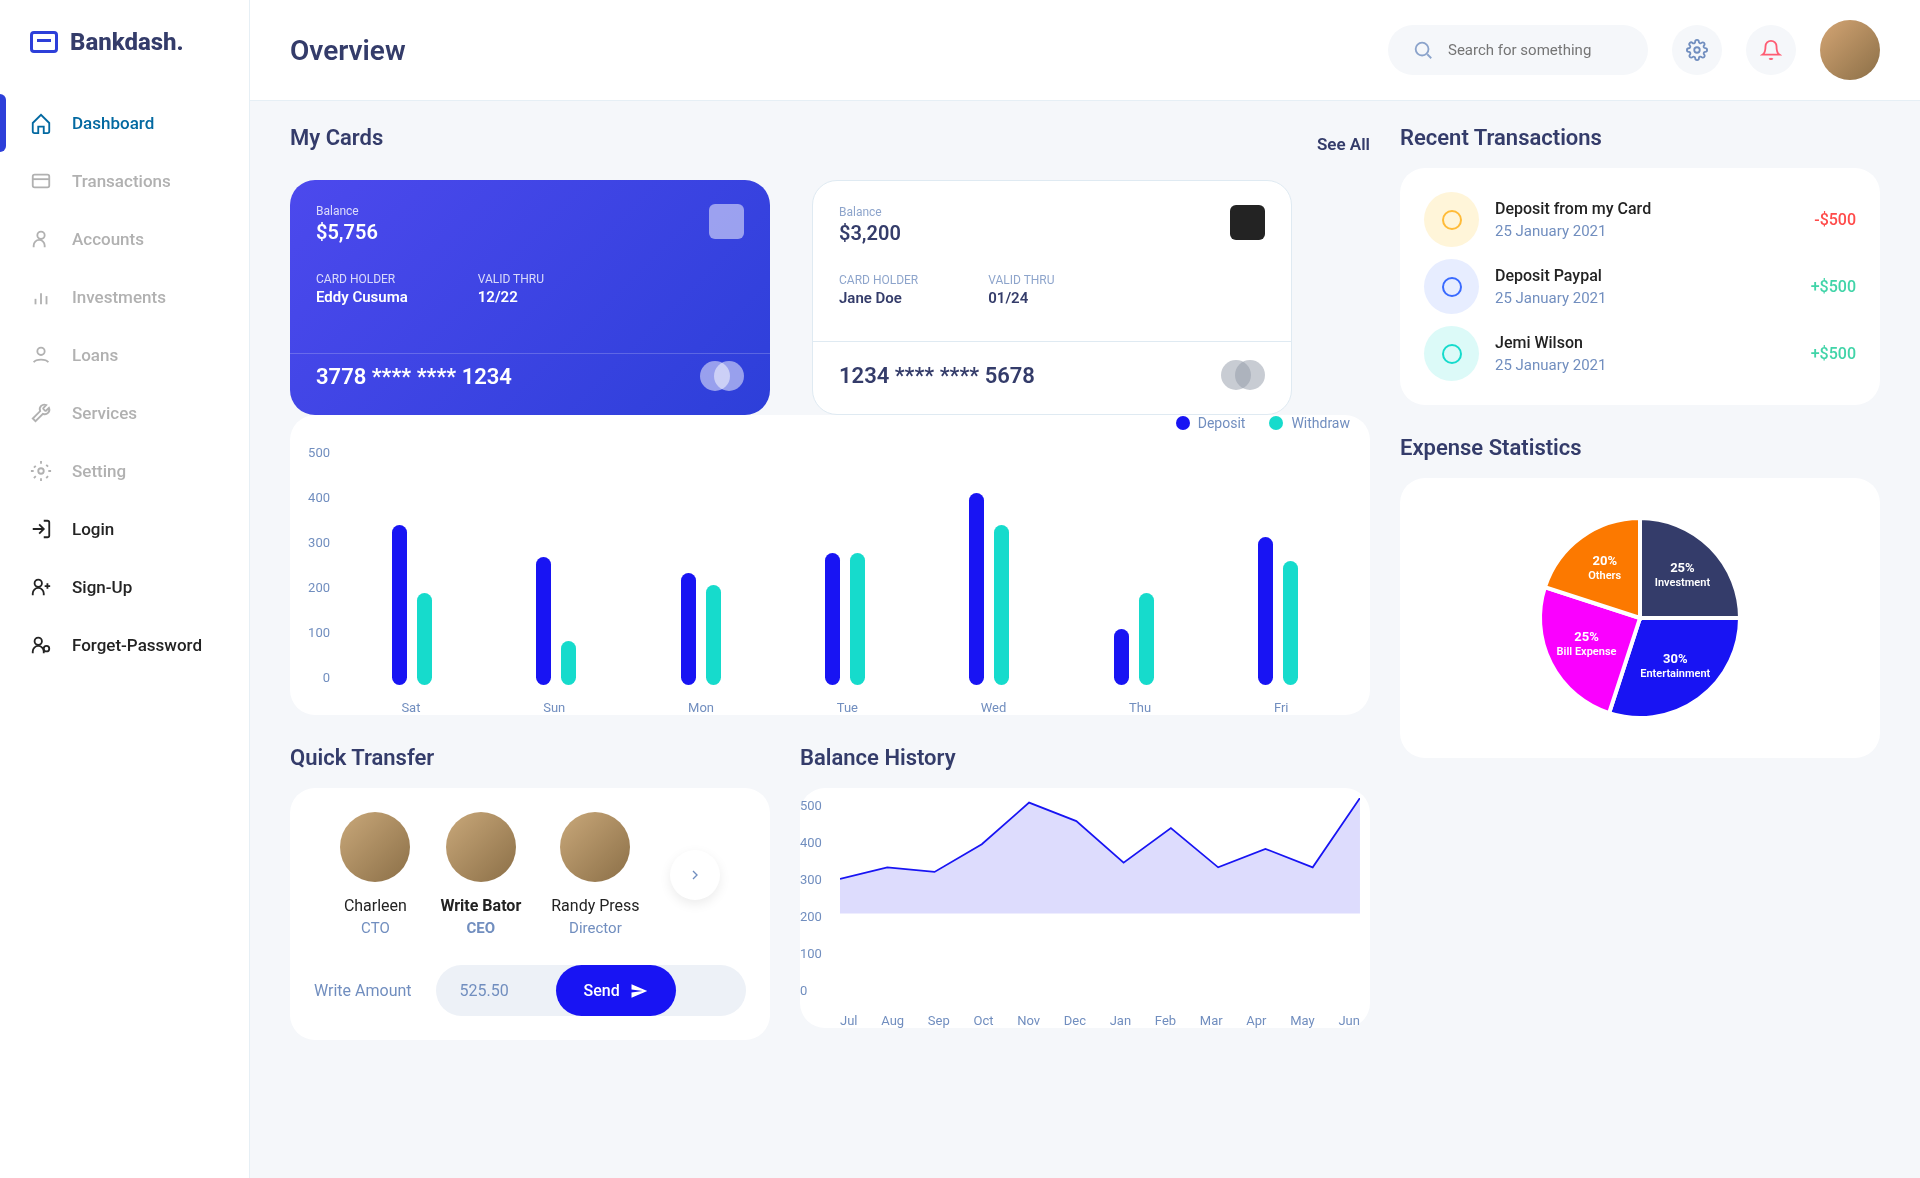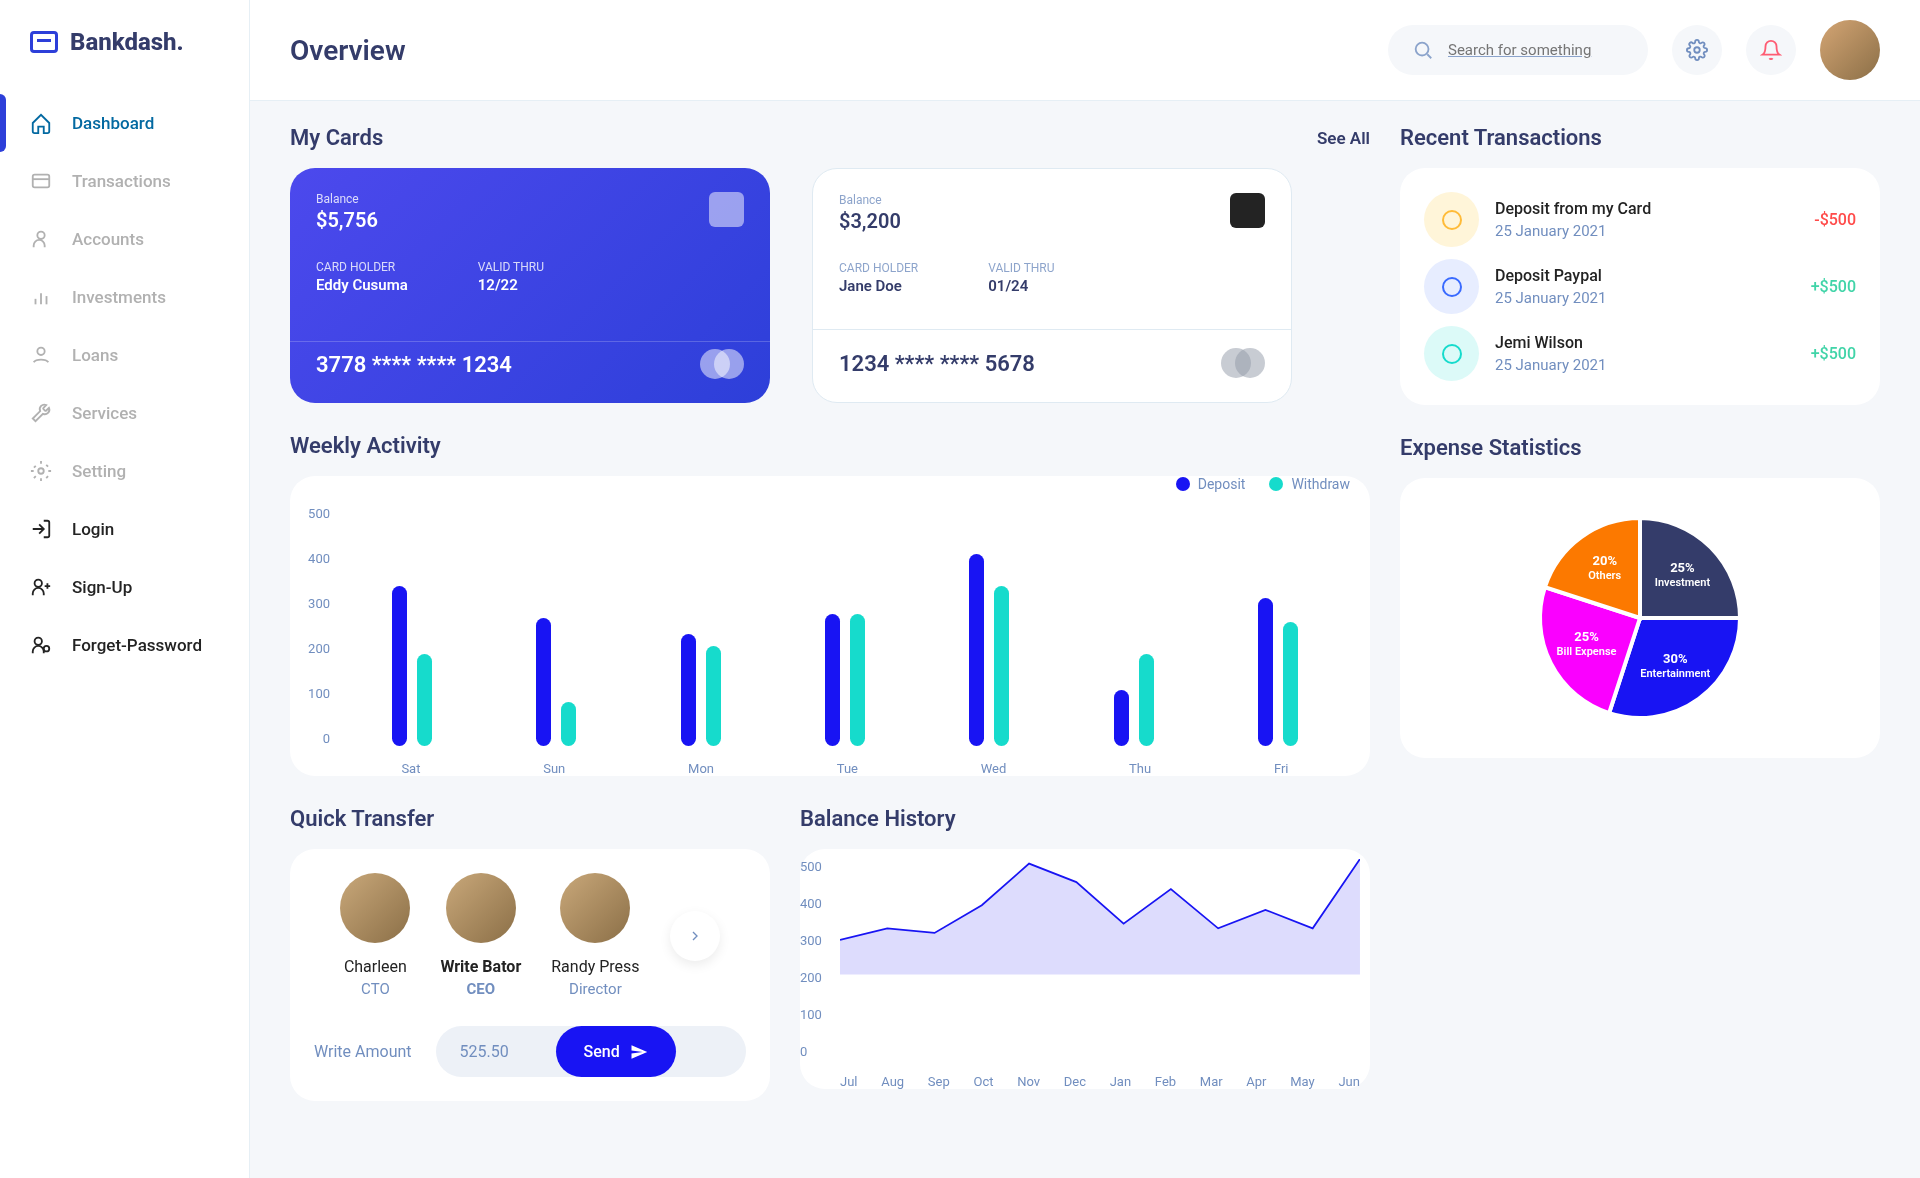--- a/index.html
+++ b/index.html
@@ -16,21 +16,21 @@
 .nav-item.active::before { content: ''; position: absolute; left: 0; top: 0; bottom: 0; width: 6px; background: #2d3fd9; border-radius: 0 6px 6px 0; }
 .nav-item.dark { color: #232323; }
 .nav-icon { width: 22px; height: 22px; flex-shrink: 0; }
 .nav-label { font-size: 17px; font-weight: 500; }
 
 .main { flex: 1; display: flex; flex-direction: column; }
 .header { display: flex; align-items: center; padding: 20px 40px; background: #fff; border-bottom: 1px solid #e6eff5; }
 .page-title { font-size: 28px; font-weight: 600; color: #343c6a; }
 .header-right { margin-left: auto; display: flex; align-items: center; gap: 24px; }
 .search-box { display: flex; align-items: center; background: #f5f7fa; border-radius: 40px; padding: 14px 24px; width: 260px; gap: 14px; }
-.search-box input { border: none; background: transparent; outline: none; font-size: 15px; color: #8ba3cb; width: 100%; text-decoration: underline; }
+.search-box input { border: none; background: transparent; outline: none; font-size: 15px; color: #8ba3cb; width: 100%; }
 .icon-btn { width: 50px; height: 50px; border-radius: 50%; background: #f5f7fa; display: flex; align-items: center; justify-content: center; cursor: pointer; }
 .avatar-lg { width: 60px; height: 60px; border-radius: 50%; background: linear-gradient(135deg,#d4a574,#8b6f47); }
 
 .content { padding: 24px 40px; display: grid; grid-template-columns: 1fr 480px; gap: 30px; overflow: auto; }
 .section-title { font-size: 22px; font-weight: 600; color: #343c6a; margin-bottom: 18px; }
 .section-head { display: flex; justify-content: space-between; align-items: center; margin-bottom: 18px; }
 .see-all { font-size: 17px; font-weight: 600; color: #343c6a; cursor: pointer; }
 
 .cards-row { display: flex; gap: 42px; }
 .card { width: 480px; height: 235px; border-radius: 25px; padding: 24px 26px; display: flex; flex-direction: column; }
@@ -209,21 +209,21 @@
           </svg>
       </div>
       <div class="avatar-lg"></div>
     </div>
   </header>
 
   <div class="content">
 
     <div>
       <div class="section-head">
-        <h2 class="section-title" style="margin-bottom:0">My Cards</h2>
+        <h2 class="section-title" style="margin-bottom:12px">My Cards</h2>
         <span class="see-all">See All</span>
       </div>
       <div class="cards-row">
         <div class="card primary">
           <div class="card-top">
             <div>
               <div class="card-label">Balance</div>
               <div class="card-balance">$5,756</div>
             </div>
             <div class="chip"></div>
@@ -261,21 +261,20 @@
               <div class="card-value">01/24</div>
             </div>
           </div>
           <div class="card-bottom">
             <div class="card-number">1234 **** **** 5678</div>
             <div class="mastercard"></div>
           </div>
         </div>
       </div>
 
-      <h2 class="section-title" style="margin-top:30px">Weekly Activity</h2>
       <div class="panel weekly">
         <div class="legend">
           <div class="legend-item">
               <span class="legend-dot dep"></span>
               <span>Deposit</span>
             </div>
           <div class="legend-item">
               <span class="legend-dot wd"></span>
               <span>Withdraw</span>
             </div>

